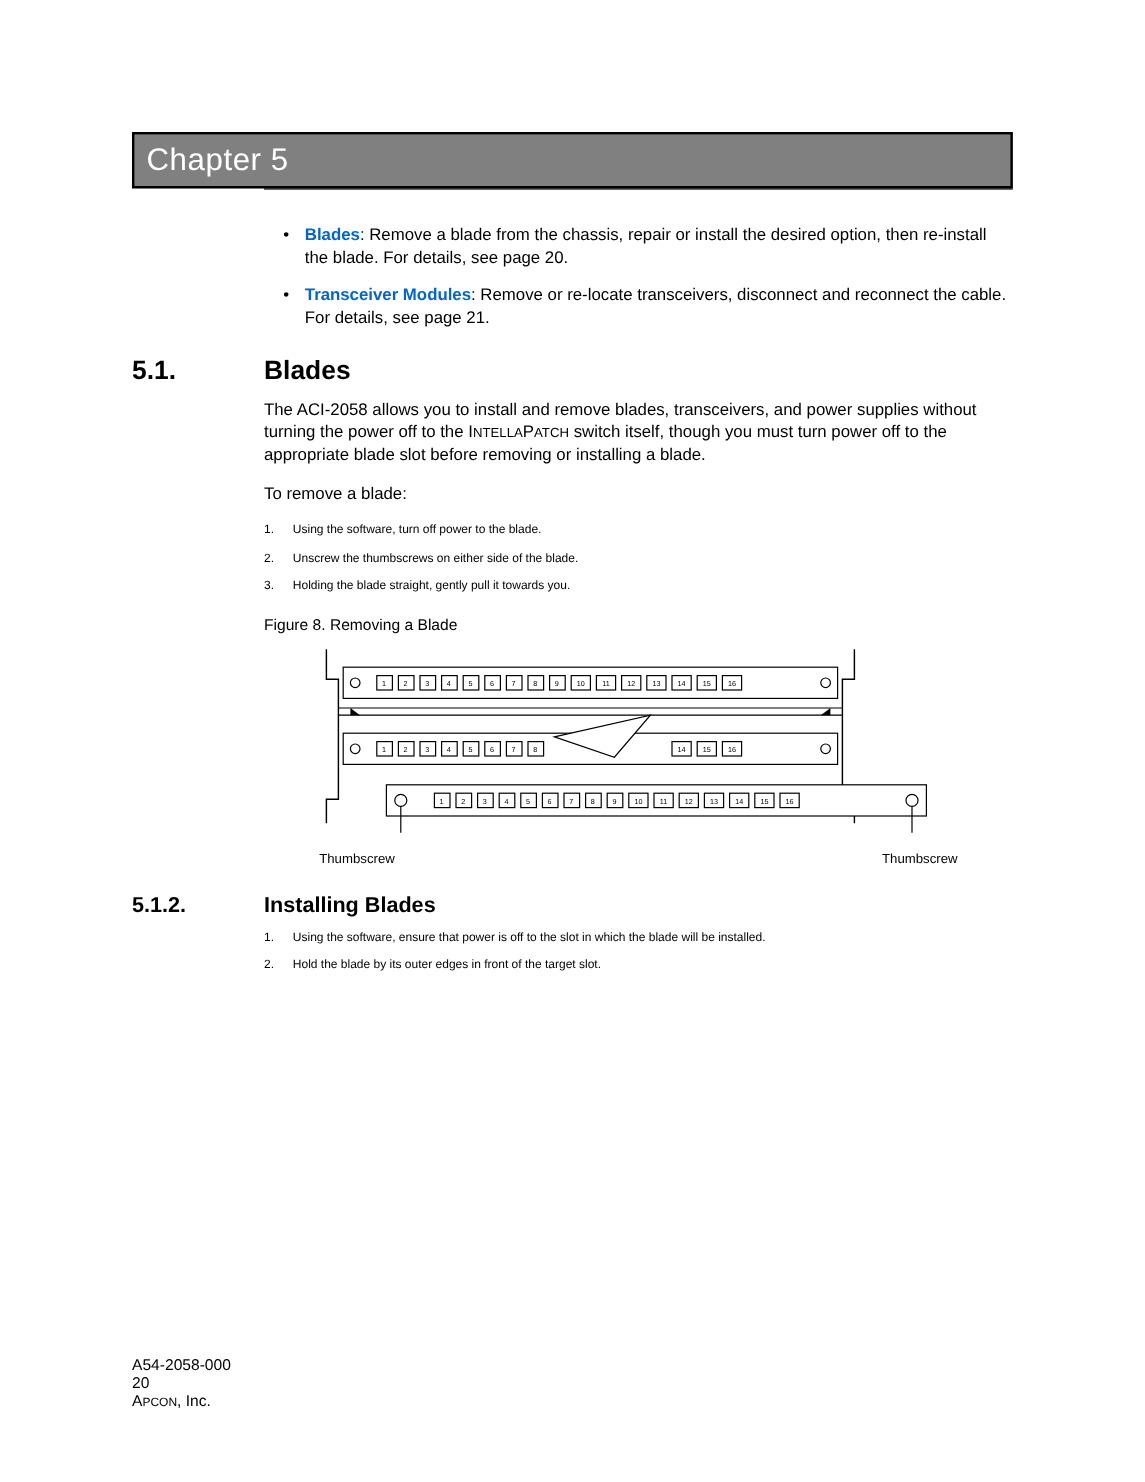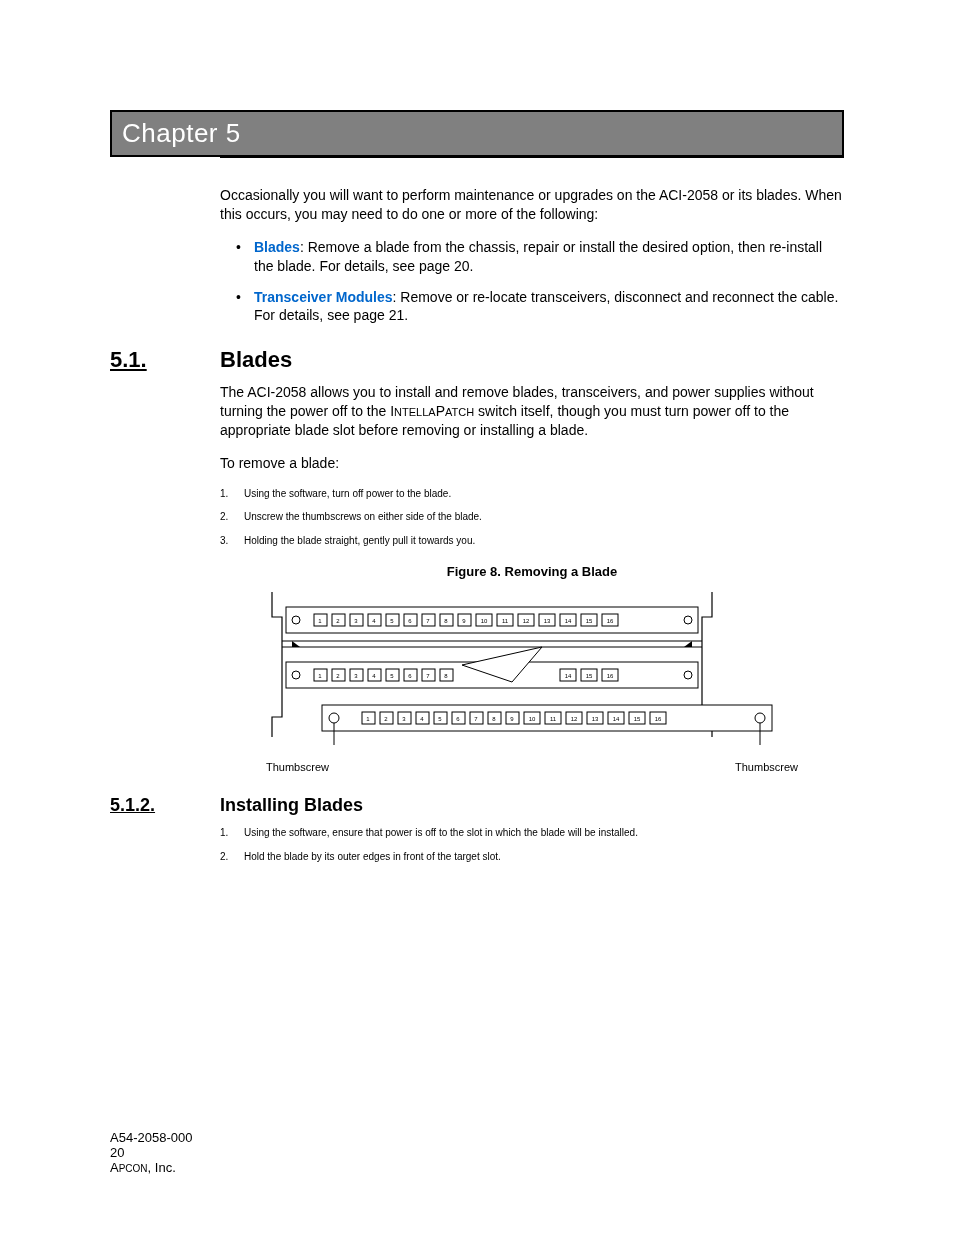--- a/index.html
+++ b/index.html
@@ -59,43 +59,42 @@
   .sec-row {
     display: flex;
     align-items: baseline;
     margin-top: 22px;
     margin-bottom: 10px;
   }
   .sec-num {
     width: 110px;
     font-weight: bold;
     flex-shrink: 0;
-    text-decoration: underline;
   }
   .sec-num.h1, .sec-title.h1 { font-size: 22px; }
   .sec-num.h2, .sec-title.h2 { font-size: 18px; }
   .sec-title { font-weight: bold; }
   .ol { list-style: none; counter-reset: step; }
   .ol li {
     font-size: 10px;
     line-height: 1.35;
     padding-left: 24px;
     position: relative;
     margin-bottom: 10px;
     counter-increment: step;
   }
   .ol li::before {
     content: counter(step) ".";
     position: absolute;
     left: 0;
   }
   .fig-caption {
-    text-align: center;
+    text-align: left;
     font-size: 13px;
-    font-weight: bold;
+    font-weight: normal;
     margin: 17px 0 8px 0;
   }
   .figure-wrap { margin-left: 110px; margin-bottom: 10px; }
   .figure-svg { display: block; margin: 0 auto; }
   .fig-labels {
     display: flex;
     justify-content: space-between;
     font-size: 11px;
     margin-top: 4px;
     padding: 0 46px;
@@ -113,21 +112,20 @@
 </style>
 </head>
 <body>
 
 <div class="page">
   <div class="chapter-bar">Chapter 5</div>
 
   <hr class="title-rule">
 
   <div class="body-block">
-    <p class="para">Occasionally you will want to perform maintenance or upgrades on the ACI-2058 or its blades. When this occurs, you may need to do one or more of the following:</p>
 
     <ul class="bullet-list">
       <li>
         <span class="link-term">Blades</span><span>: Remove a blade from the chassis, repair or install the desired option, then re-install the blade. For details, see page 20.</span>
       </li>
       <li>
         <span class="link-term">Transceiver Modules</span><span>: Remove or re-locate transceivers, disconnect and reconnect the cable. For details, see page 21.</span>
       </li>
     </ul>
   </div>

